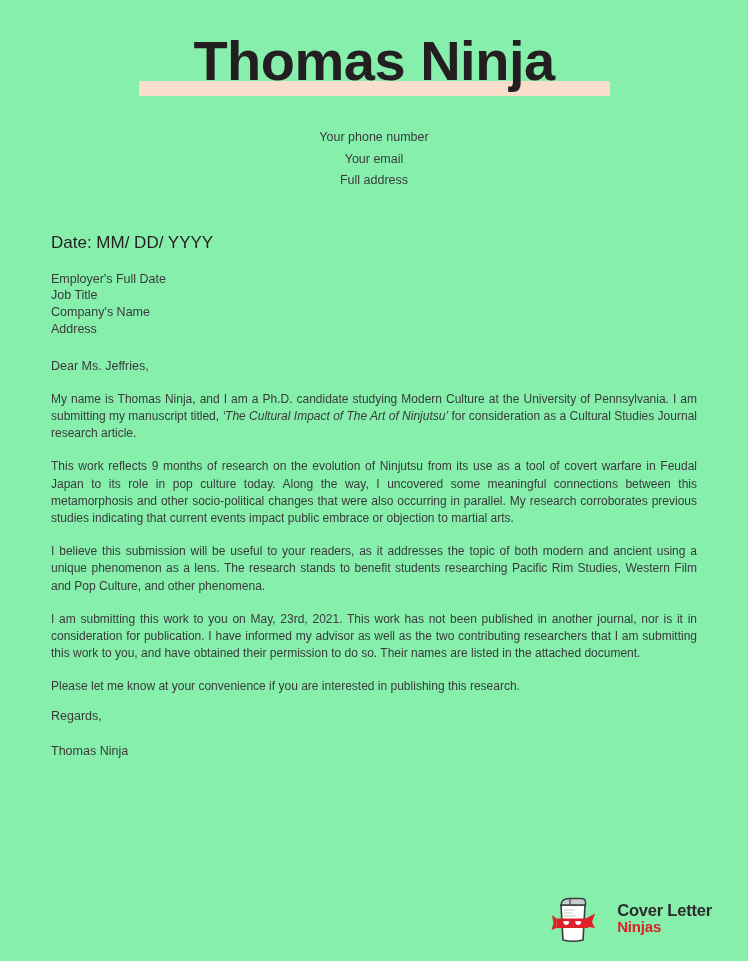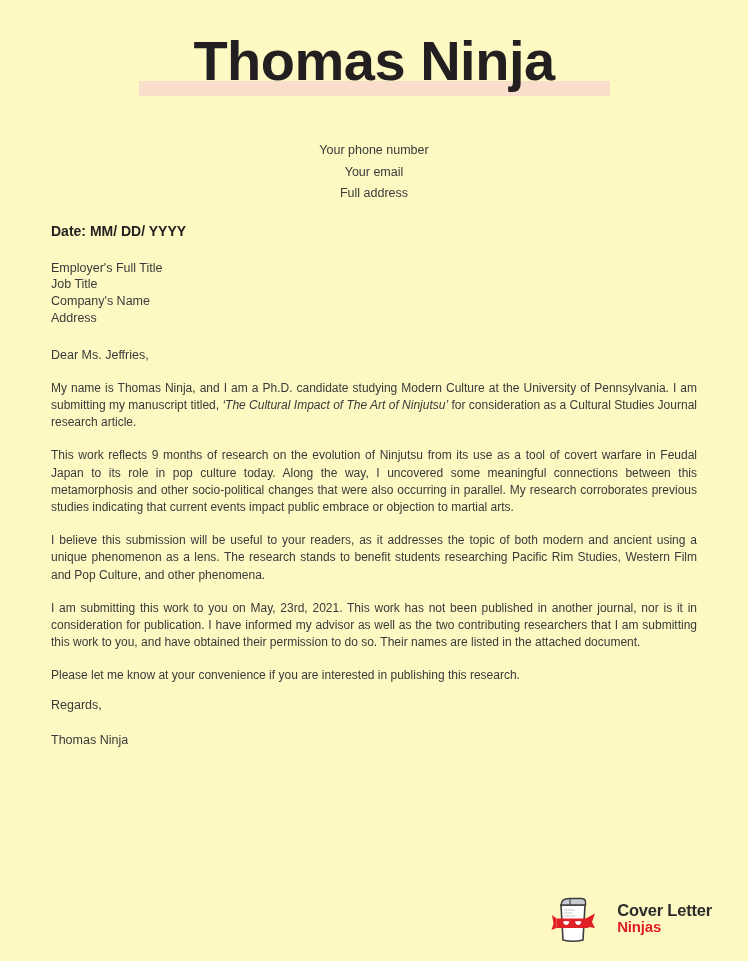--- a/index.html
+++ b/index.html
@@ -13,21 +13,21 @@
     position: relative;
     font-family: "Liberation Sans", sans-serif;
     color: #231f20;
     -webkit-font-smoothing: antialiased;
   }
 
   .page {
     position: relative;
     width: 748px;
     height: 961px;
-    background: #fef9c3;
+    background: #86efac;
     overflow: hidden;
   }
 
   
   .header {
     position: relative;
     padding-top: 30px;
   }
   .name-wrap {
     position: relative;
@@ -49,40 +49,40 @@
     display: inline-block;
     font-size: 56px;
     line-height: 62px;
     font-weight: bold;
     letter-spacing: -0.5px;
     color: #231f20;
     margin: 0;
   }
 
   .contact-block {
-    margin-top: 42px;
+    margin-top: 29px;
     text-align: center;
   }
   .contact-line {
     font-size: 12.5px;
     line-height: 21.5px;
     color: #3a3a3a;
   }
 
   
   .letter-body {
     margin: 0 51px 0 51px;
     width: 646px;
   }
 
   .date-line {
-    margin-top: 18px;
-    font-size: 14px;
-    line-height: 17px;
-    font-weight: bold;
+    margin-top: 42px;
+    font-size: 17px;
+    line-height: 17px;
+    font-weight: normal;
     color: #231f20;
   }
 
   .recipient {
     margin-top: 20px;
     font-size: 12.5px;
     line-height: 16.8px;
     color: #3a3a3a;
   }
   .recipient div { white-space: pre; }
@@ -165,21 +165,21 @@
       <div class="contact-line">Your email</div>
       <div class="contact-line">Full address</div>
     </div>
   </div>
 
   <div class="letter-body">
 
     <div class="date-line">Date: MM/ DD/ YYYY</div>
 
     <div class="recipient">
-      <div>Employer's Full Title</div>
+      <div>Employer's Full Date</div>
       <div>Job Title</div>
       <div>Company's Name</div>
       <div>Address</div>
     </div>
 
     <div class="salutation">Dear Ms. Jeffries,</div>
 
     <p class="para"><span>My name is Thomas Ninja, and I am a Ph.D. candidate studying Modern Culture at the University of Pennsylvania. I am submitting my manuscript titled, </span><em>‘The Cultural Impact of The Art of Ninjutsu’</em><span> for consideration as a Cultural Studies Journal research article.</span></p>
 
     <p class="para">This work reflects 9 months of research on the evolution of Ninjutsu from its use as a tool of covert warfare in Feudal Japan to its role in pop culture today. Along the way, I uncovered some meaningful connections between this metamorphosis and other socio-political changes that were also occurring in parallel. My research corroborates previous studies indicating that current events impact public embrace or objection to martial arts.</p>

